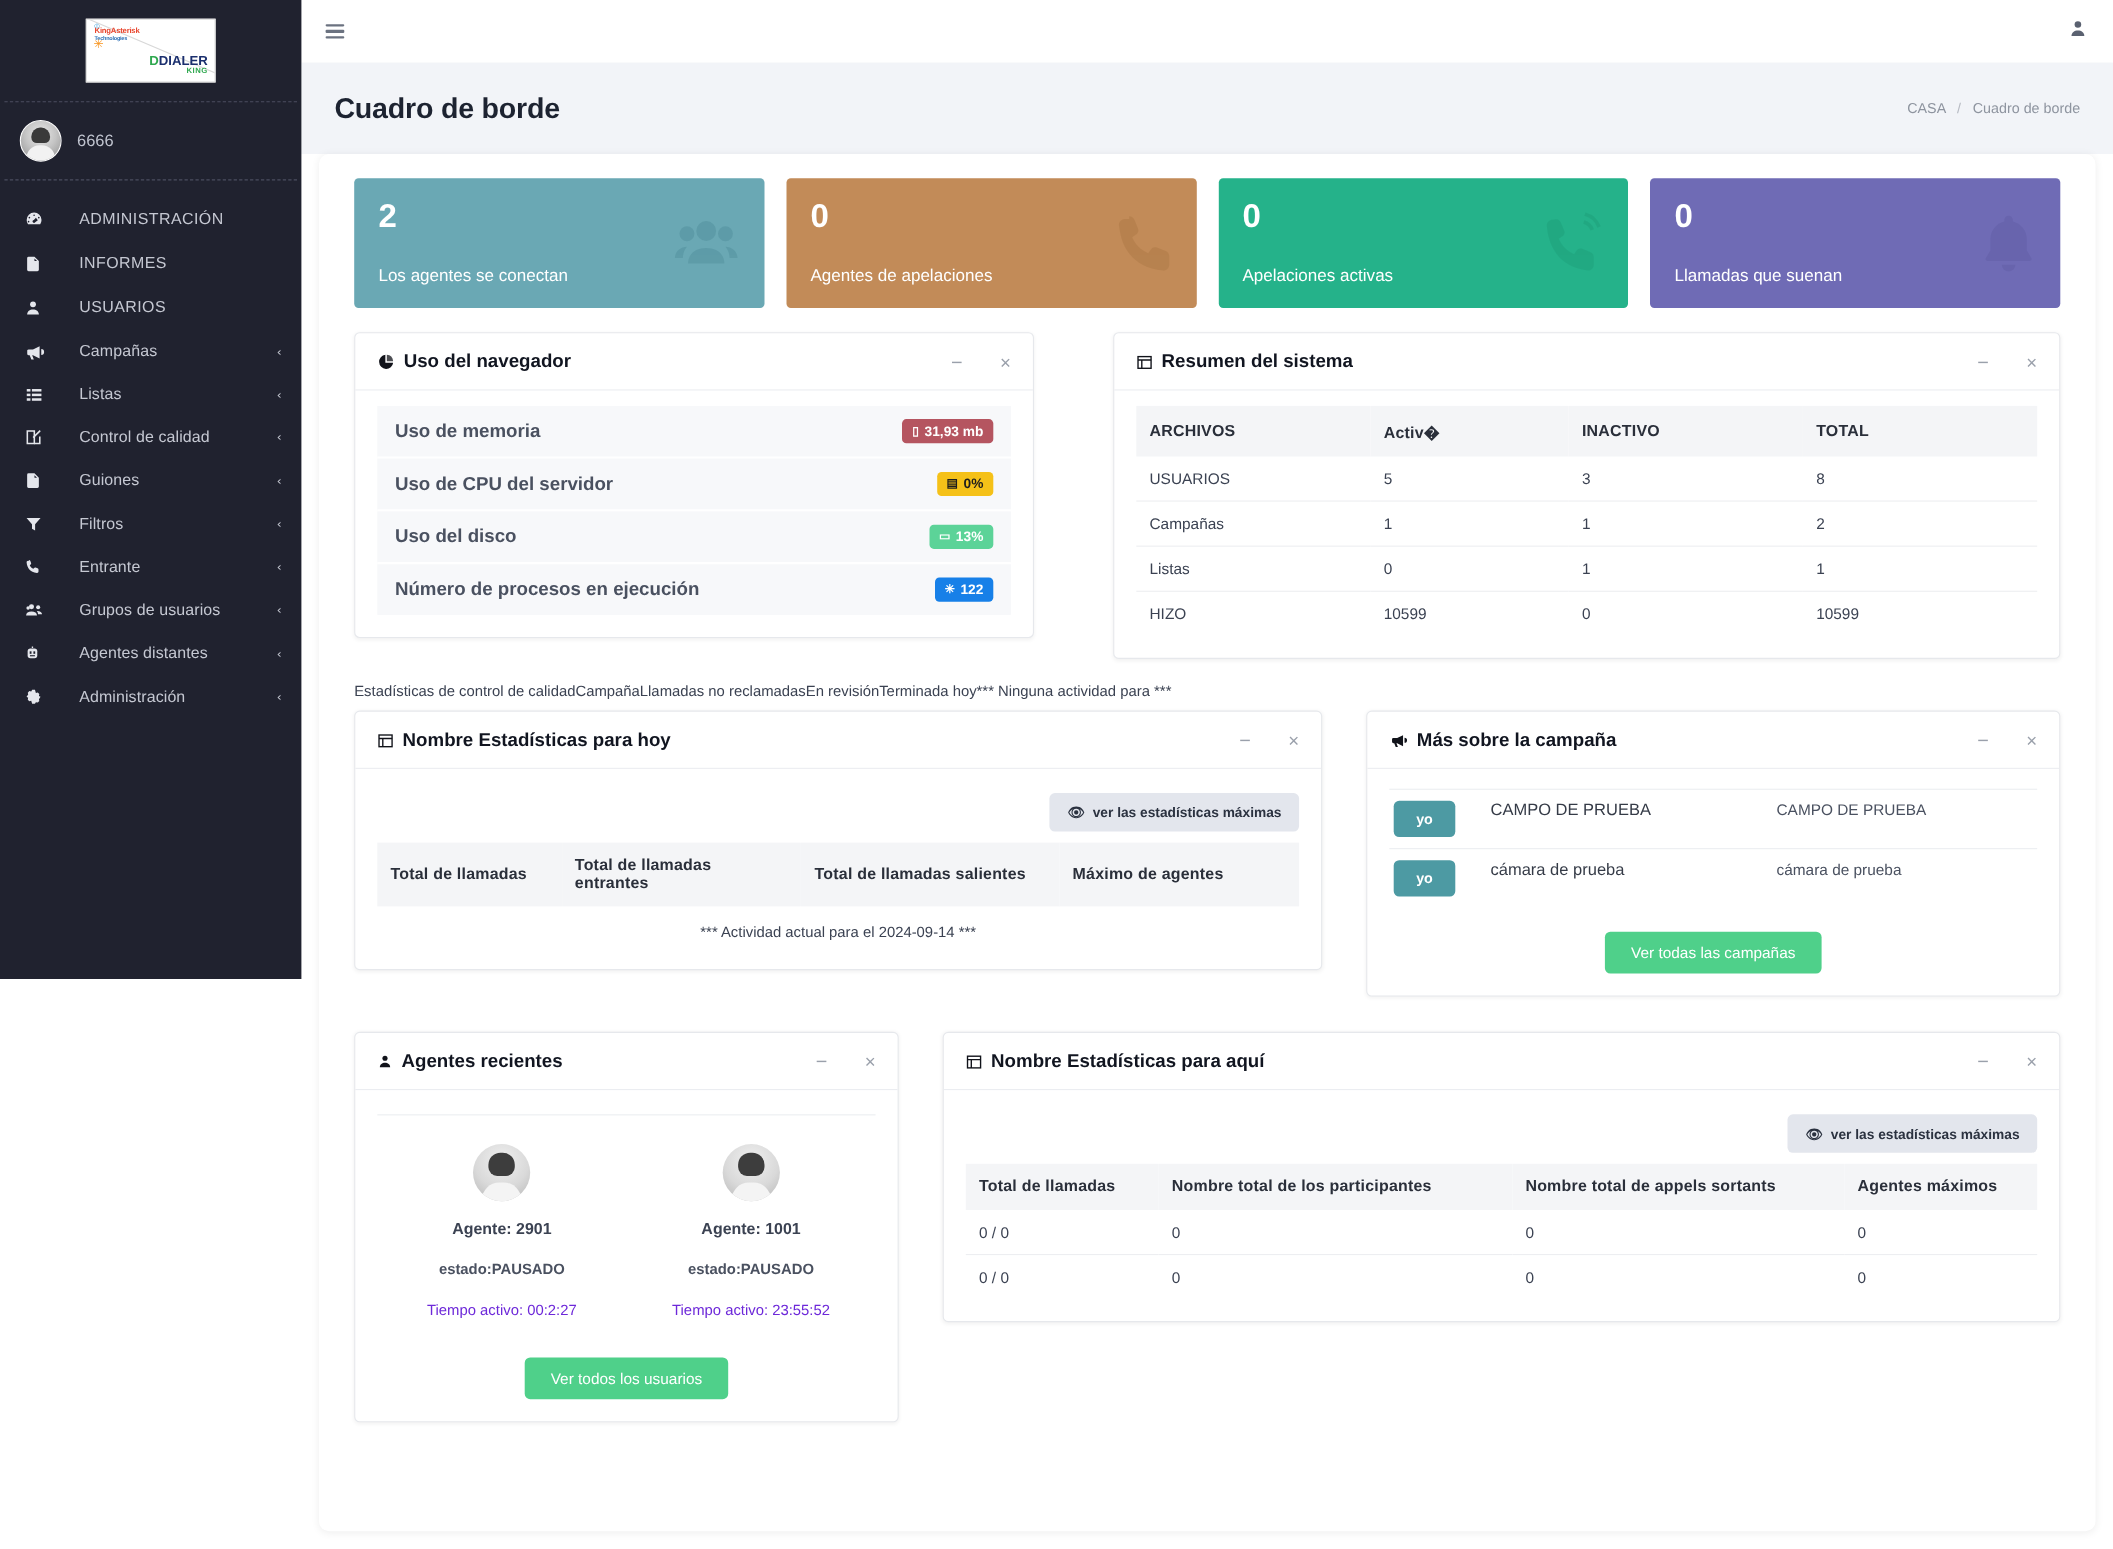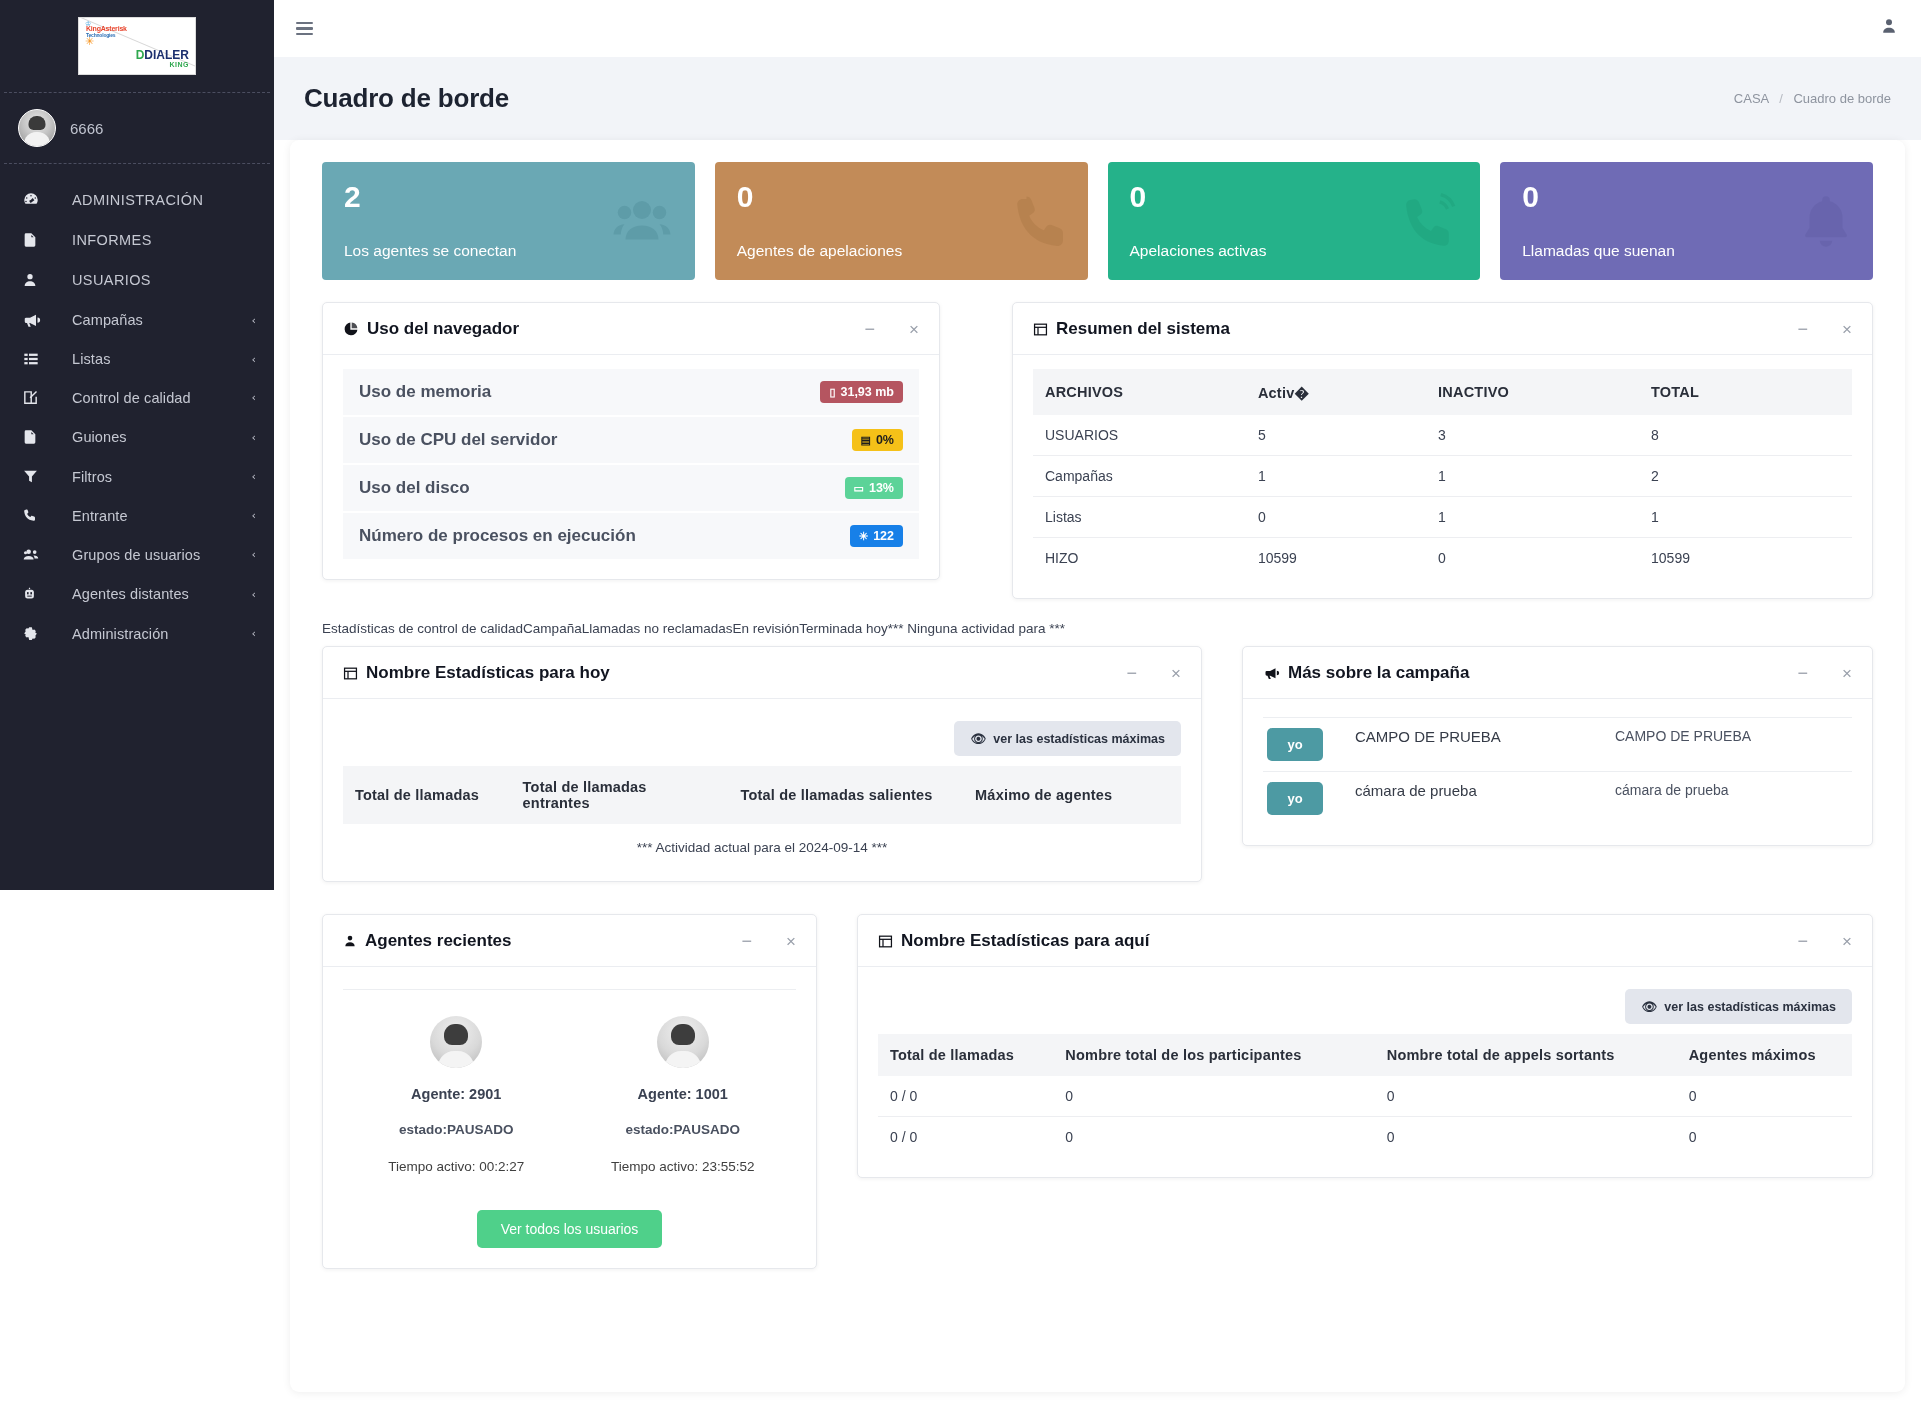--- a/index.html
+++ b/index.html
@@ -229,21 +229,21 @@
   .avatar-lg::before {
     content:""; position:absolute; left:50%; top:16%; width:24px; height:21px;
     transform:translateX(-50%); background:#3d3d3d; border-radius: 11px 11px 8px 8px;
   }
   .avatar-lg::after {
     content:""; position:absolute; left:50%; bottom:-8px; width:36px; height:25px;
     transform:translateX(-50%); background:#f4f4f4; border-radius: 16px 16px 0 0;
   }
   .agent-name { font-size: 14.5px; font-weight:bold; color:#3b4252; margin-bottom: 20px; }
   .agent-state { font-size: 13.5px; font-weight:bold; color:#4a5160; margin-bottom: 22px; }
-  .agent-time { font-size: 13.5px; color:#404040; }
+  .agent-time { font-size: 13.5px; color:#6d28d9; }
 
   .bottom-row { display:flex; gap: 20px; align-items:flex-start; }
   .col-bl { flex: 0 0 495px; max-width: 495px; }
   .col-br { flex: 1; min-width: 0; }
 </style>
 </head>
 <body>
 
 <div class="app">
 
@@ -674,20 +674,23 @@
               <div class="camp-row">
                 <span class="yo-badge">yo</span>
                 <span class="camp-c1">CAMPO DE PRUEBA</span>
                 <span class="camp-c2">CAMPO DE PRUEBA</span>
               </div>
               <div class="camp-row" style="border-bottom:none">
                 <span class="yo-badge">yo</span>
                 <span class="camp-c1">cámara de prueba</span>
                 <span class="camp-c2">cámara de prueba</span>
               </div>
+              <div class="btn-center">
+                <button class="green-btn">Ver todas las campañas</button>
+              </div>
             </div>
           </section>
         </div>
 
       </div>
 
       <div class="bottom-row" style="padding:14px 14px 0 14px;">
 
         <div class="col-bl">
           <section class="panel">

